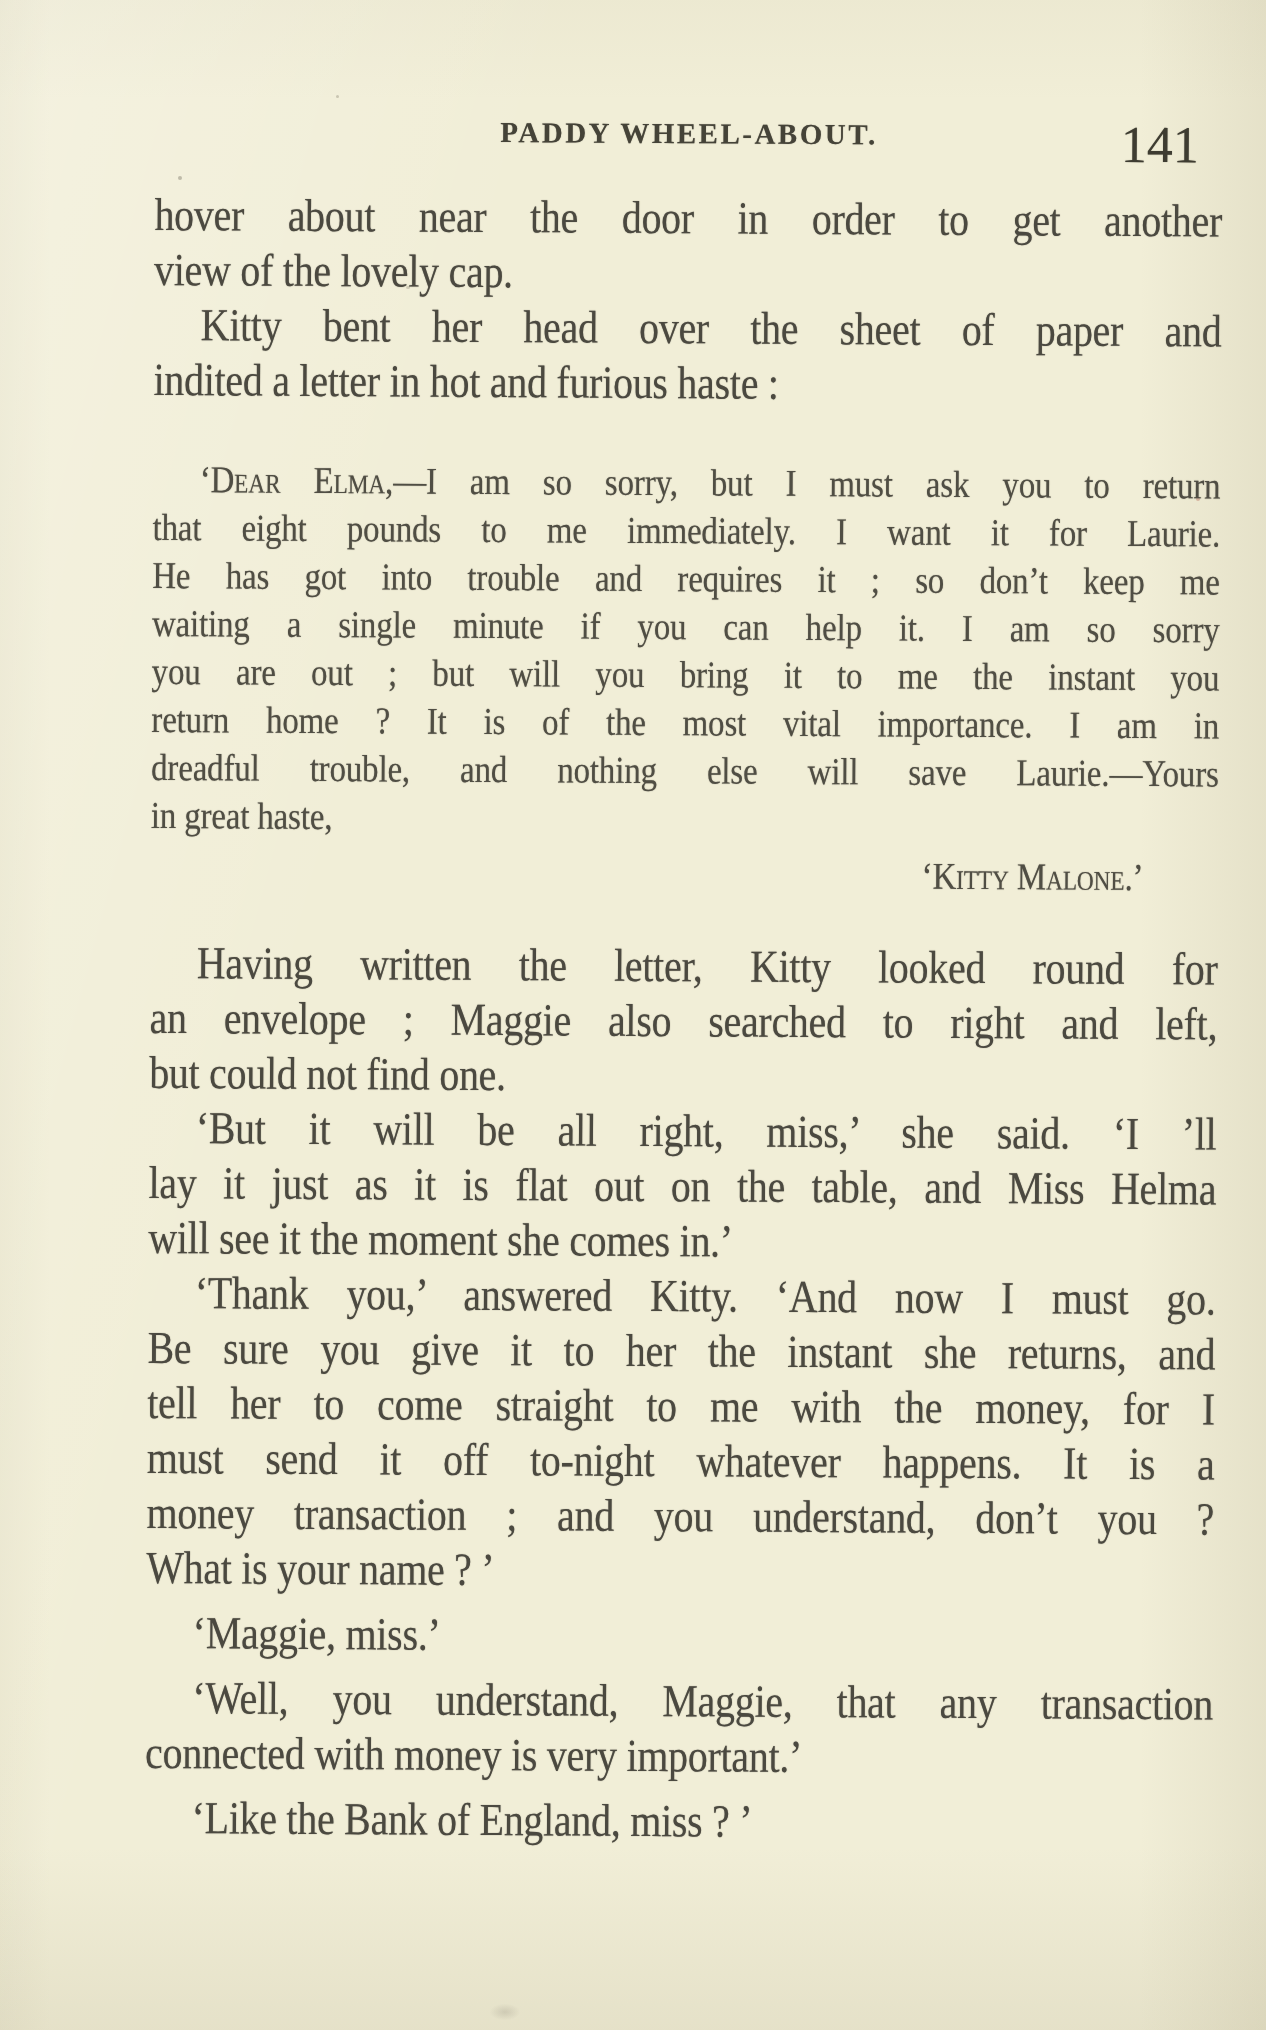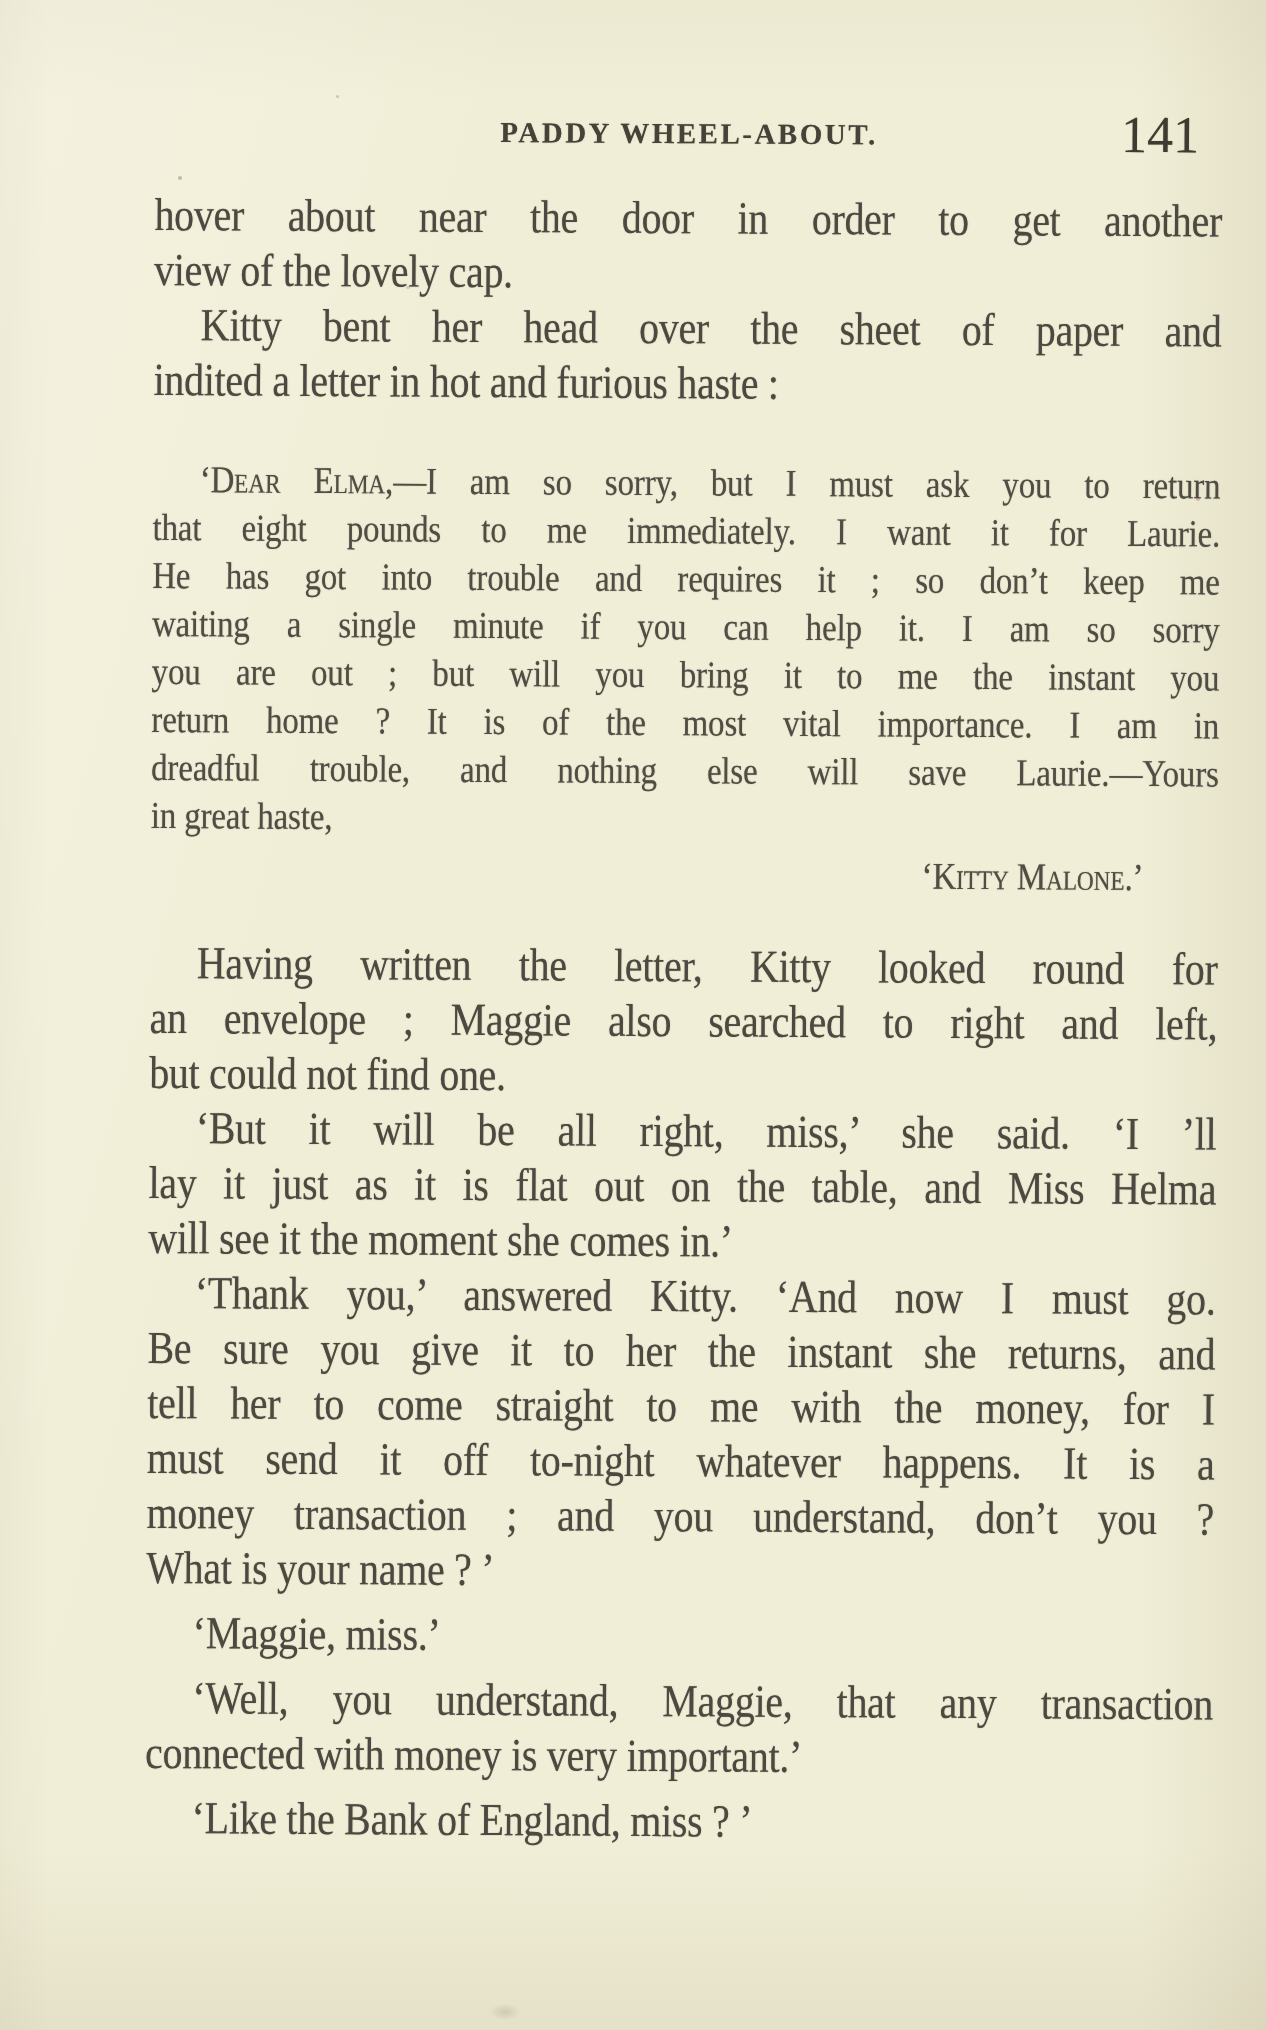--- a/index.html
+++ b/index.html
@@ -24,21 +24,21 @@
   }
   .runhead{
     position:absolute;top:113px;left:150px;width:1068px;
     text-align:center;
     font-size:29px;line-height:34px;font-weight:bold;
     letter-spacing:2.5px;
     color:#454338;
     text-shadow:0 0 1px rgba(86,82,70,.6);
   }
   .pagenum{
-    position:absolute;top:103px;right:72px;
+    position:absolute;top:113px;right:72px;
     font-size:52px;line-height:52px;
     color:#3e3c31;
     text-shadow:0 0 1px rgba(70,66,55,.6);
   }
   .block{
     position:absolute;left:150px;width:1230px;
     transform:scaleX(0.868);
     transform-origin:left top;
     color:#4b4940;
     text-shadow:0 0 1.2px rgba(86,82,70,.65);

